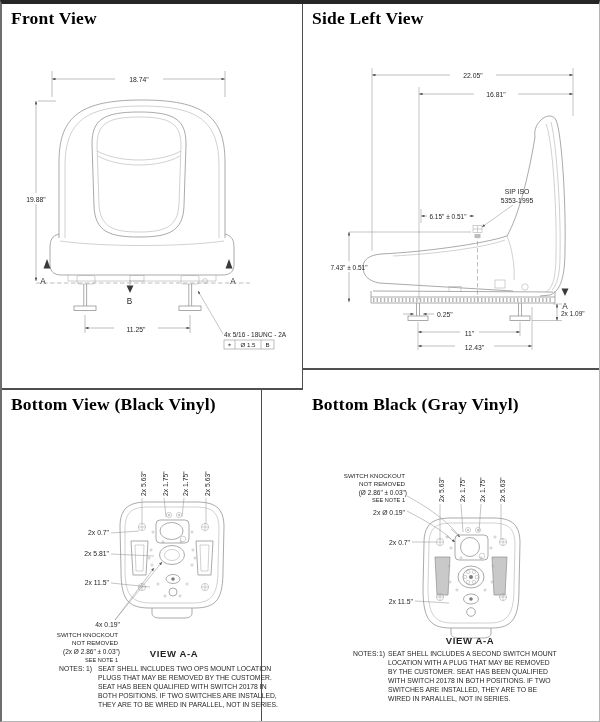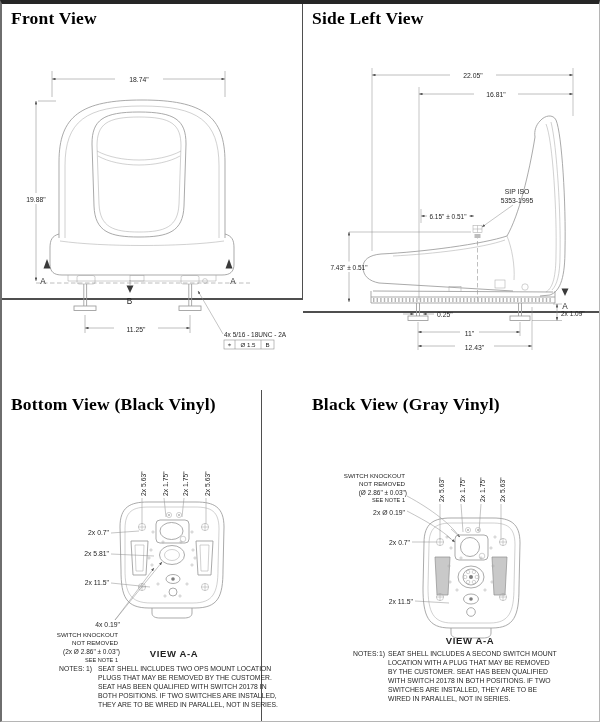--- a/index.html
+++ b/index.html
@@ -4,22 +4,22 @@
 <style>
   html,body{margin:0;padding:0;background:#fff;}
   #sheet{
     position:relative;width:600px;height:722px;background:#fff;
     border-top:4px solid #262626;border-left:2px solid #6e6e6e;
     border-right:1px solid #b5b5b5;border-bottom:1px solid #b5b5b5;
     box-sizing:border-box;overflow:hidden;
     font-family:"Liberation Sans",sans-serif;
   }
   .quad{position:absolute;box-sizing:border-box;background:#fff;}
-  #q-front{left:0;top:0;width:301px;height:296px;border-right:1px solid #4f4f4f;border-bottom:2px solid #4f4f4f;}
-  #q-side{left:301px;top:0;width:297px;height:309px;border-bottom:2px solid #4f4f4f;}
+  #q-front{left:0;top:0;width:301px;height:386px;border-right:1px solid #4f4f4f;border-bottom:2px solid #4f4f4f;}
+  #q-side{left:301px;top:0;width:297px;height:366px;border-bottom:2px solid #4f4f4f;}
   #q-bblack{left:0;top:386px;width:260px;height:331px;border-right:1px solid #4f4f4f;}
   #q-bgray{left:301px;top:386px;width:297px;height:331px;}
   .vtitle{
     margin:4px 0 0 9px;font:bold 17.5px "Liberation Serif",serif;color:#000;
     letter-spacing:.2px;
   }
   svg{position:absolute;left:0;top:0;}
   .dim{stroke:#8a8a8a;stroke-width:.55;fill:none}
   .dimL{stroke:#8a8a8a;stroke-width:.5;fill:none}
   .dwg{stroke:#9b9b9b;stroke-width:.85;fill:none}
@@ -276,21 +276,21 @@
         <text class="tnote" x="96" y="281">SEAT SHELL INCLUDES TWO OPS MOUNT LOCATION</text>
         <text class="tnote" x="96" y="290">PLUGS THAT MAY BE REMOVED BY THE CUSTOMER.</text>
         <text class="tnote" x="96" y="299">SEAT HAS BEEN QUALIFIED WITH SWITCH 20178 IN</text>
         <text class="tnote" x="96" y="308">BOTH POSITIONS. IF TWO SWITCHES ARE INSTALLED,</text>
         <text class="tnote" x="96" y="317">THEY ARE TO BE WIRED IN PARALLEL, NOT IN SERIES.</text>
       </g>
     </svg>
   </div>
 
   <div class="quad" id="q-bgray">
-    <h2 class="vtitle">Black View (Gray Vinyl)</h2>
+    <h2 class="vtitle">Bottom Black (Gray Vinyl)</h2>
     <svg width="297" height="331" viewBox="0 0 297 331">
       <defs>
         <marker id="mG" markerWidth="7" markerHeight="5" refX="6.5" refY="2.5" orient="auto-start-reverse">
           <path d="M0,0 L7,2.5 L0,5 Z" fill="#555"></path>
         </marker>
       </defs>
       <g>
         <path class="dimL" d="M137,114 V150 M158,114 L160,142 M178,114 L176,142 M198,114 V150"></path>
         <path class="dimL" d="M104,106 C130,120 148,135 155,145"></path>
         <line class="dimL" x1="148" y1="139" x2="157" y2="147" marker-end="url(#mG)"></line>

